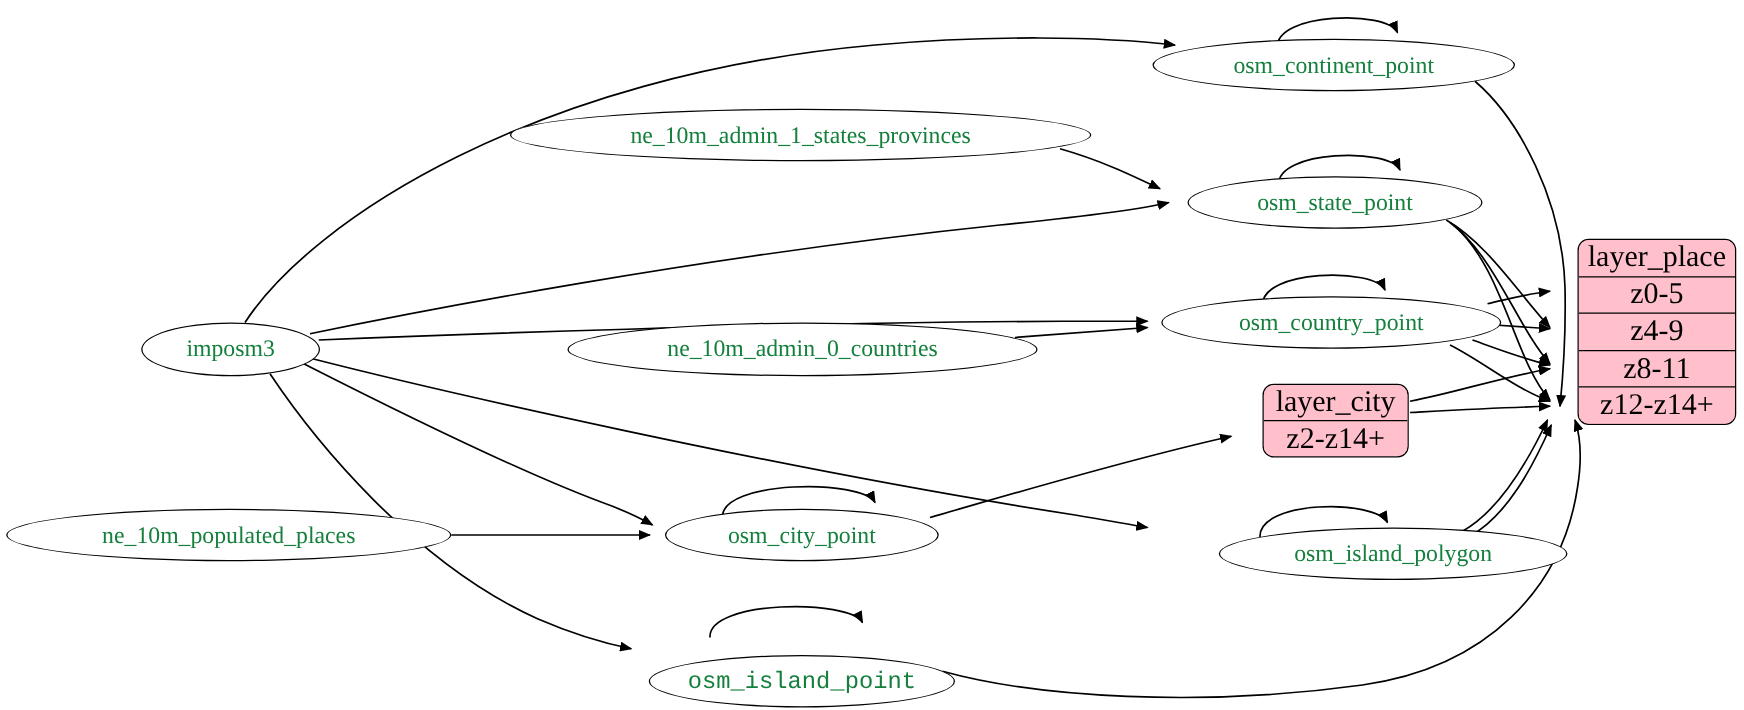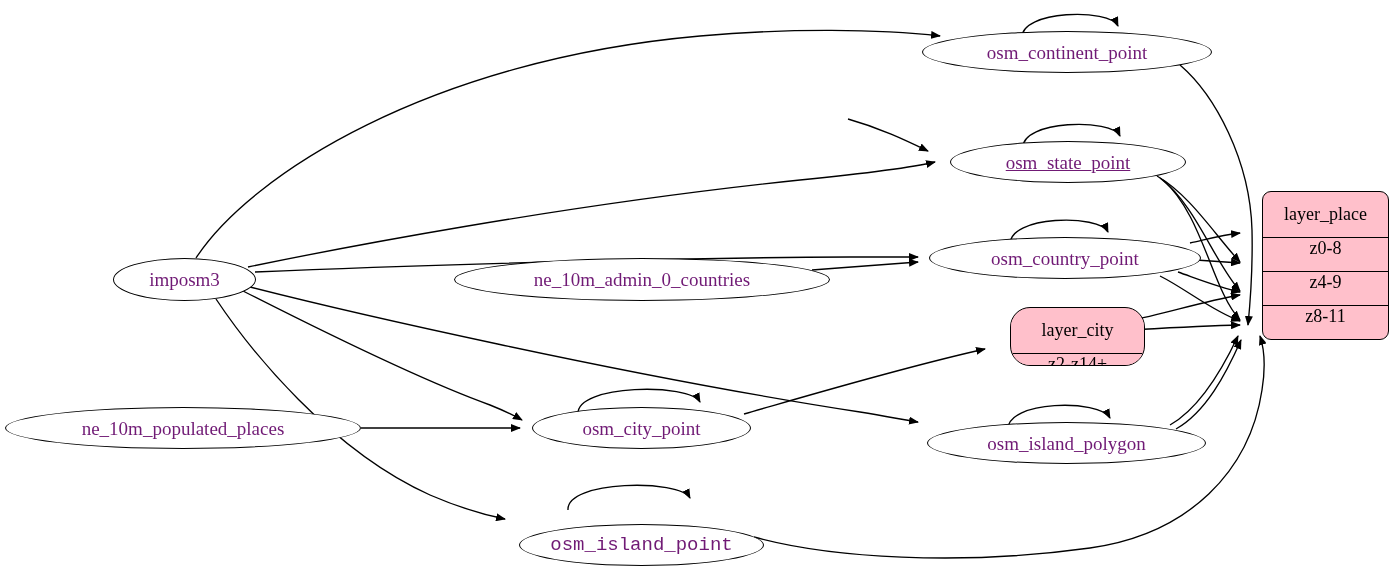--- a/index.html
+++ b/index.html
@@ -24,21 +24,21 @@
   }
   .node-ellipse {
     position: absolute;
     border: 1.3px solid #000000;
     border-radius: 50%;
     background: #ffffff;
     display: flex;
     align-items: center;
     justify-content: center;
     box-sizing: border-box;
-    color: #701a75;
+    color: #15803d;
     font-size: 19px;
     line-height: 1;
     white-space: nowrap;
     z-index: 3;
   }
   .record-box {
     position: absolute;
     border: 1.4px solid #000000;
     border-radius: 9px;
     background: #ffc0cb;
@@ -46,26 +46,25 @@
     overflow: hidden;
     z-index: 4;
     display: flex;
     flex-direction: column;
   }
   .record-row {
     flex: 1 1 auto;
     display: flex;
     align-items: center;
     justify-content: center;
-    font-size: 18px;
+    font-size: 24px;
     color: #000000;
     white-space: nowrap;
     box-sizing: border-box;
     background: #ffc0cb;
-    margin-top: 12px;
   }
   .record-row + .record-row {
     border-top: 1.4px solid #000000;
   }
 </style>
 </head>
 <body>
 
 <div id="canvas">
 
@@ -123,68 +122,71 @@
       <path d="M1176,429 C1206,412 1226,374 1241,340" marker-end="url(#arrow)"></path>
 
       <path d="M754,537 C830,558 960,566 1090,548 C1190,534 1250,470 1262,390 C1266,365 1264,348 1260,336" marker-end="url(#arrow)"></path>
     </g>
   </svg>
 
   <div class="node-ellipse" style="left:113px; top:258px; width:143px; height:43px;align-items:center;">
     <span>imposm3</span>
   </div>
 
+  <div class="node-ellipse" style="left:408px; top:87px; width:465px; height:42px;">
+    <span>ne_10m_admin_1_states_provinces</span>
+  </div>
 
   <div class="node-ellipse" style="left:454px; top:258px; width:376px; height:43px;align-items:center;">
     <span>ne_10m_admin_0_countries</span>
   </div>
 
   <div class="node-ellipse" style="left:5px; top:407px; width:356px; height:42px;">
     <span>ne_10m_populated_places</span>
   </div>
 
   <div class="node-ellipse" style="left:922px; top:31px; width:290px; height:42px;">
     <span>osm_continent_point</span>
   </div>
 
-  <div class="node-ellipse" style="left:950px; top:141px; width:236px; height:42px;text-decoration:underline;">
+  <div class="node-ellipse" style="left:950px; top:141px; width:236px; height:42px;">
     <span>osm_state_point</span>
   </div>
 
   <div class="node-ellipse" style="left:929px; top:237px; width:272px; height:42px;">
     <span>osm_country_point</span>
   </div>
 
   <div class="node-ellipse" style="left:532px; top:407px; width:219px; height:42px;">
     <span>osm_city_point</span>
   </div>
 
   <div class="node-ellipse" style="left:519px; top:524px; width:245px; height:42px;font-family:Liberation Mono, monospace;">
     <span>osm_island_point</span>
   </div>
 
-  <div class="node-ellipse" style="left:927px; top:422px; width:279px; height:42px;align-items:center;">
+  <div class="node-ellipse" style="left:975px; top:422px; width:279px; height:42px;align-items:center;">
     <span>osm_island_polygon</span>
   </div>
 
-  <div class="record-box" style="left:1010px; top:307px; width:135px; height:59px;border-radius:20px;">
+  <div class="record-box" style="left:1010px; top:307px; width:117px; height:59px;">
     <div class="record-row">
       <span>layer_city</span>
     </div>
     <div class="record-row">
       <span>z2-z14+</span>
     </div>
   </div>
 
   <div class="record-box" style="left:1262px; top:191px; width:127px; height:149px;">
     <div class="record-row">
       <span>layer_place</span>
     </div>
     <div class="record-row">
-      <span>z0-8</span>
+      <span>z0-5</span>
     </div>
     <div class="record-row">
       <span>z4-9</span>
     </div>
     <div class="record-row">
       <span>z8-11</span>
     </div>
     <div class="record-row">
       <span>z12-z14+</span>
     </div>

